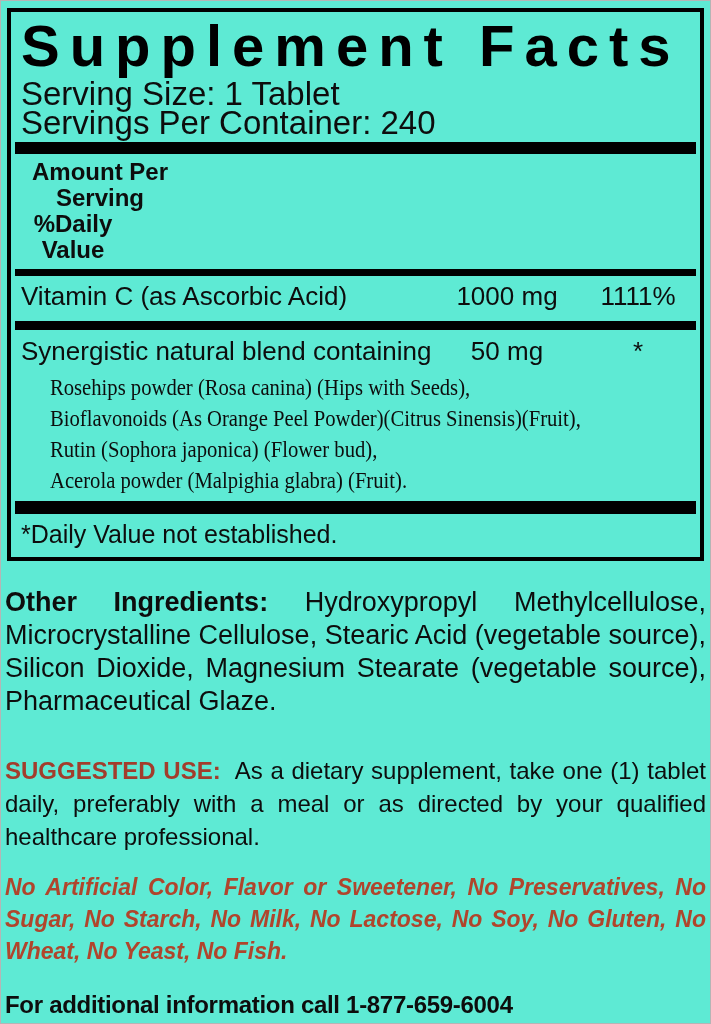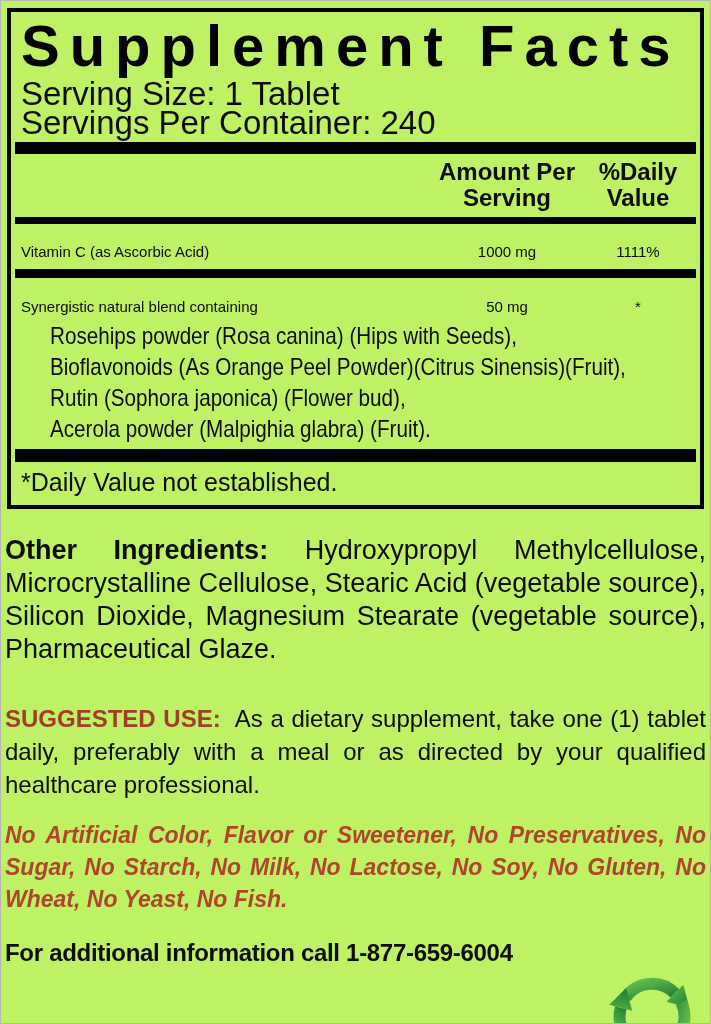--- a/index.html
+++ b/index.html
@@ -1,21 +1,21 @@
 <!DOCTYPE html>
 <html style="--accent-red: #b0452c; --suggested-heading: #a23d2c; --recycle-dark: #1d7d35; --recycle-light: #64bf4d;"><head>
 <meta charset="utf-8">
 <style>
   html,body{margin:0;padding:0;background:#fff;}
   .page{
     position:relative;
     width:711px;height:1024px;
     box-sizing:border-box;
     border:1px solid #b5b5b5;
-    background:#bef264;
+    background:#5eead4;
     overflow:hidden;
     font-family:"Liberation Sans", sans-serif;
     color:#0d0d0d;
   }
   
   .facts-panel{
     margin:7px 6px 0 6px;
     border:4px solid #000;
     padding:4px 10px 6px 10px;
   }
@@ -33,28 +33,28 @@
     font-size:33px;
     line-height:27px;
     padding:1px 0;
   }
   .bar{background:#000;margin-left:-6px;margin-right:-6px;}
   .bar-a{height:12px;margin-top:5px;}
   .bar-b{height:7px;margin-top:3px;}
   .bar-c{height:9px;margin-top:4px;}
   .bar-d{height:13px;margin-top:5px;}
   .row{display:flex;align-items:baseline;}
-  .header-row{padding:5px 0 3px 0;}
+  .header-row{padding:5px 0 3px 0;flex-direction:column;}
   .cell-name{flex:1;min-width:0;white-space:nowrap;}
   .cell-amount{width:158px;text-align:center;flex:none;}
   .cell-dv{width:104px;text-align:center;flex:none;}
   .hdr span{display:block;font-weight:bold;font-size:24px;line-height:26px;}
-  .nutrient{font-size:15px;padding:5px 0 5px 0;margin-top:14px;}
+  .nutrient{font-size:26px;padding:5px 0 5px 0;}
   .blend-row{padding-top:6px;}
-  .blend-components{margin-left:29px;}
+  .blend-components{margin-left:29px;font-family:Liberation Serif, serif;}
   .blend-line{
     font-size:24px;
     line-height:31px;
     white-space:nowrap;
     transform:scaleX(0.86);
     transform-origin:0 50%;
   }
   .footnote{font-size:25px;padding:6px 0 2px 0;}
   
   .para{margin:0 4px;text-align:justify;}

